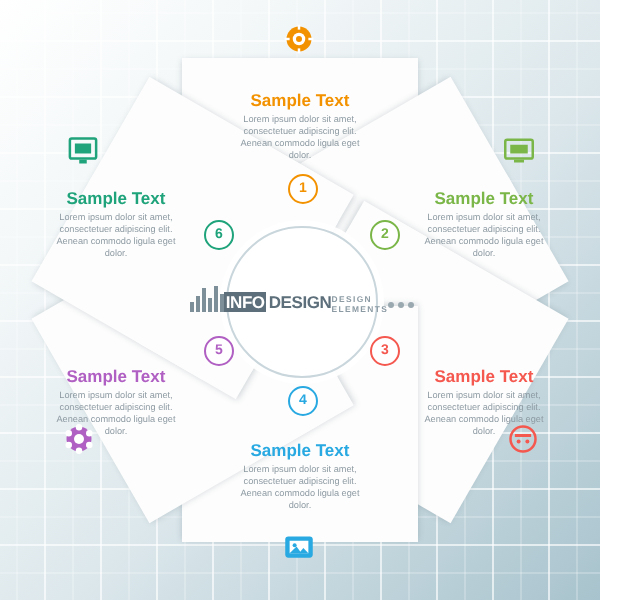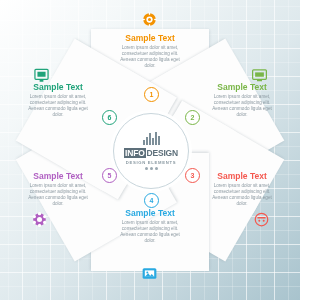--- a/index.html
+++ b/index.html
@@ -55,21 +55,21 @@
   }
 
   
   .hub{
     position:absolute;left:150px;top:150px;
     width:74px;height:74px;margin-left:-37px;margin-top:-37px;
     border-radius:50%;
     background:#ffffff;
     border:1px solid #c9d6dc;
     box-shadow:0 0 0 3px rgba(255,255,255,.9);
-    display:flex;flex-direction:column;
+    display:flex;flex-direction:row;
     align-items:center;justify-content:center;
     z-index:30;
   }
   .hub-bars{
     display:flex;align-items:flex-end;gap:1px;height:13px;margin-bottom:3px;
   }
   .hub-bars i{display:block;width:2px;background:#7d8f99;}
   .hub-logo{
     display:flex;align-items:center;height:10px;
   }
@@ -93,21 +93,21 @@
   .content{
     position:absolute;
     width:104px;
     text-align:center;
     z-index:20;
     pointer-events:none;
   }
   .content *{pointer-events:auto;}
   .head{
     font-size:8.5px;font-weight:bold;line-height:9.5px;
-    margin:0 0 1px 0;white-space:nowrap;
+    margin:12px 0 1px 0;white-space:nowrap;
   }
   .head .l2{display:inline;}
   .body{
     font-size:4.6px;line-height:6.2px;color:#8d9aa2;
     margin:0;padding:0 20px;
   }
   .badge{
     position:absolute;width:13px;height:13px;border-radius:50%;
     border:1px solid currentColor;
     font-size:7px;font-weight:bold;

